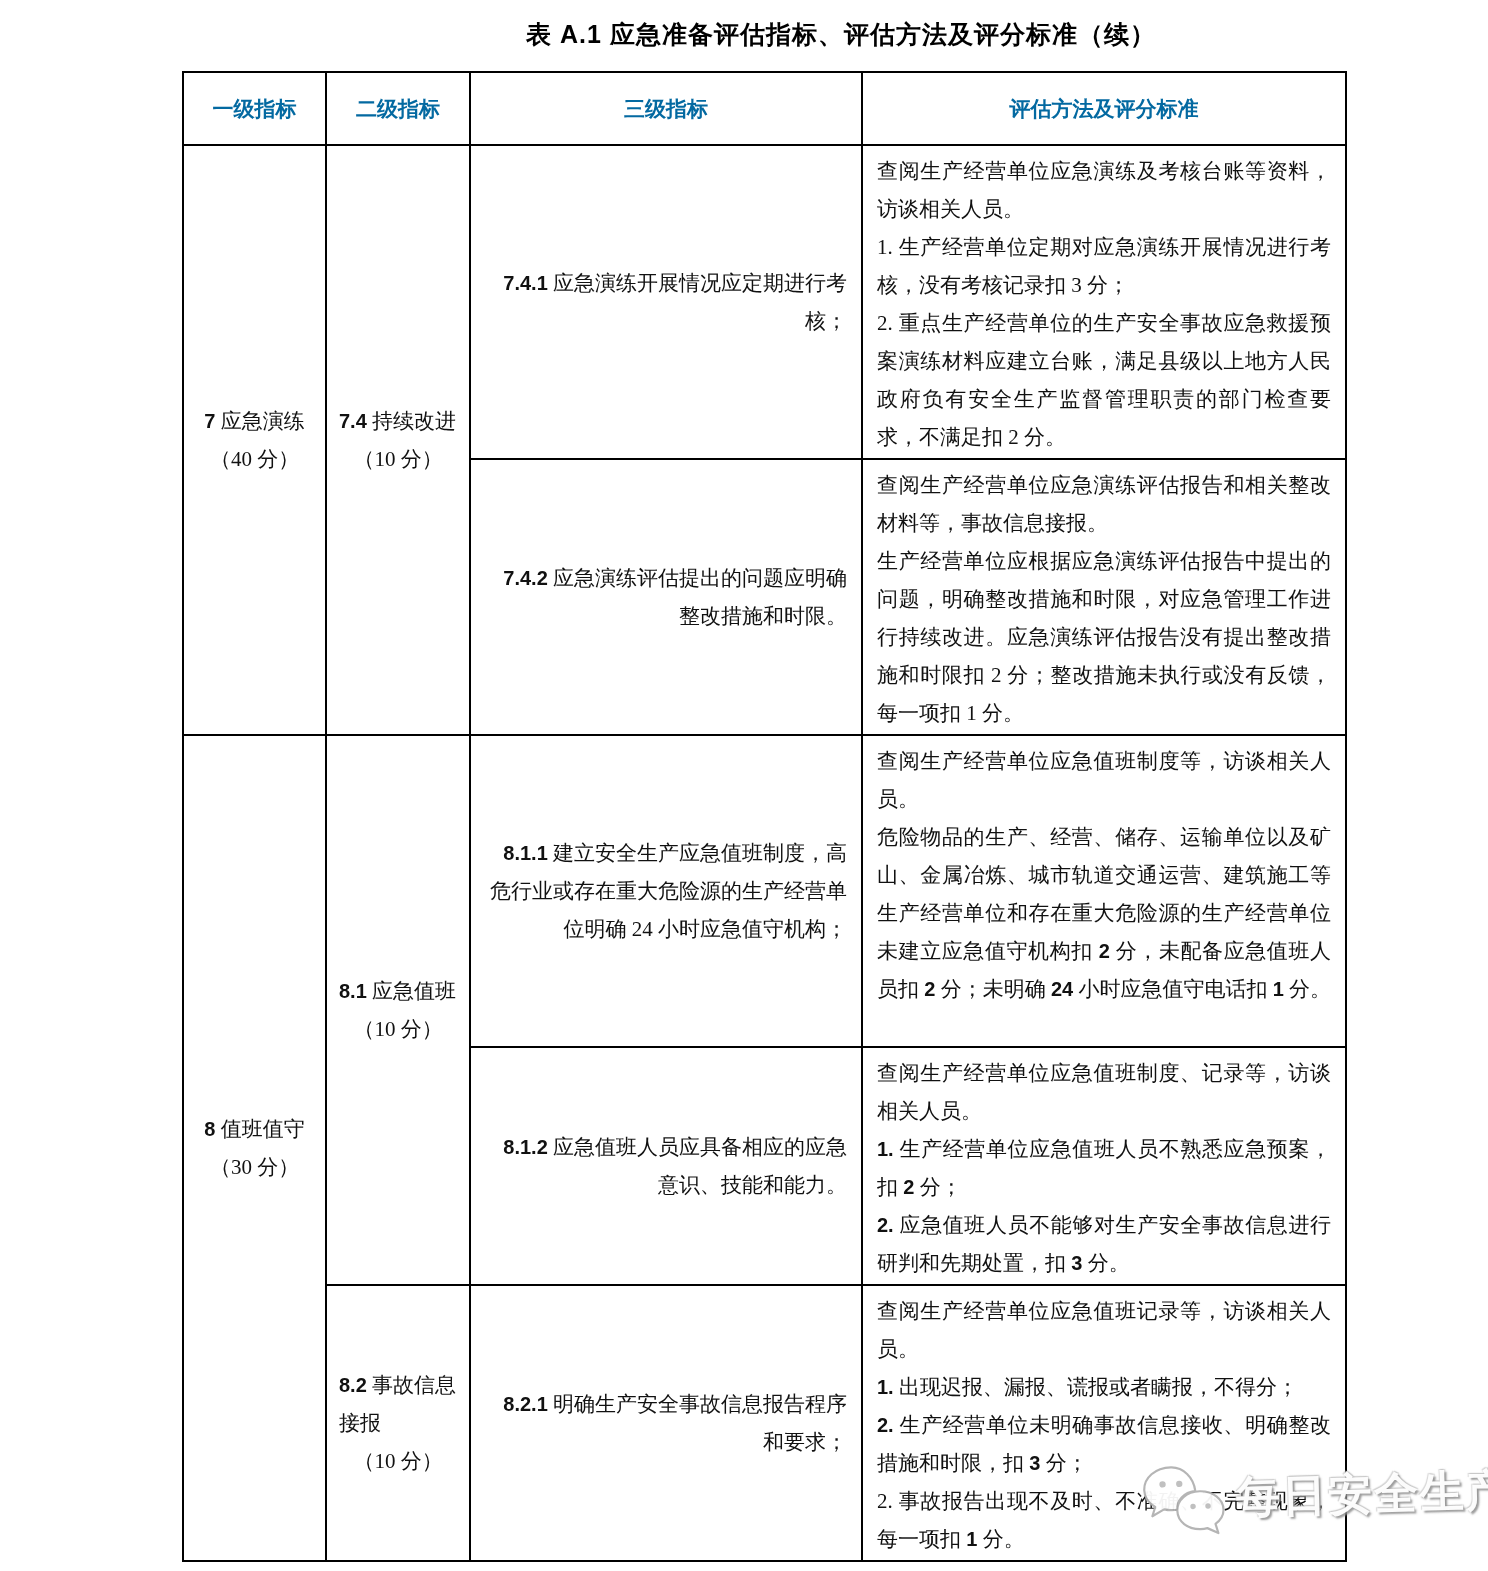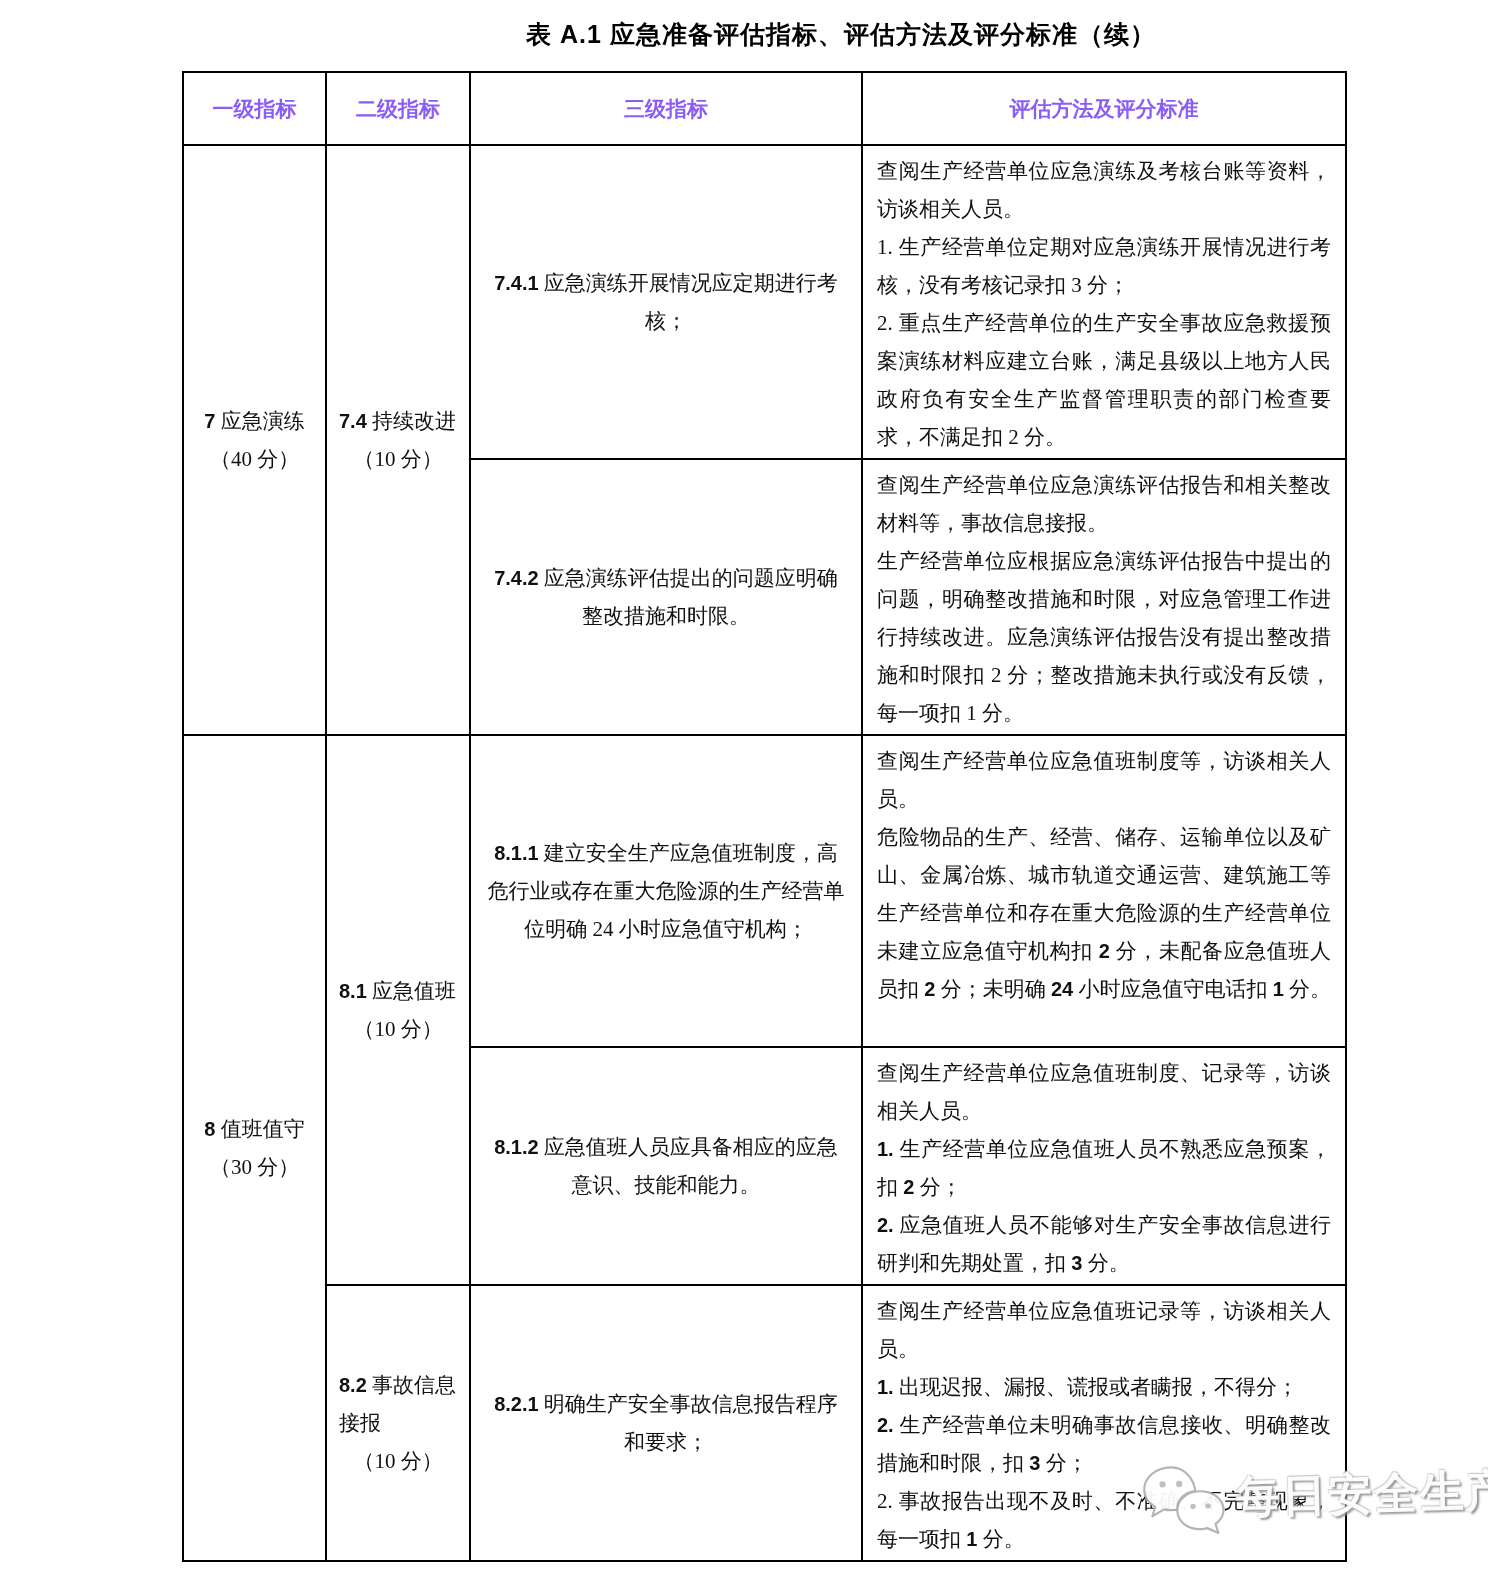--- a/index.html
+++ b/index.html
@@ -20,25 +20,25 @@
   }
   table.main td,table.main th{
     border:2px solid #000;
     font-size:21px;line-height:38px;
     box-sizing:border-box;
     overflow:hidden;
   }
   th{
     font-family:"Liberation Sans","DejaVu Sans",sans-serif;
     font-weight:700;font-size:22px;text-align:center;vertical-align:middle;
-    padding:4px 16px;color:#8b5cf6;
+    padding:4px 16px;color:#0369a1;
   }
   td.c1{width:143px;text-align:center;vertical-align:middle;padding:18px 4px;}
   td.c2{width:144px;text-align:left;vertical-align:middle;padding:2px 12px;margin-top:16px;}
-  td.c3{width:392px;text-align:center;vertical-align:middle;padding:12px 14px;}
+  td.c3{width:392px;text-align:right;vertical-align:middle;padding:12px 14px;}
   td.c4{width:484px;text-align:justify;vertical-align:top;padding:6px 14px 2px 14px;}
   .para{margin:0;}
   .ta-c{text-align:center;}
   .bold{
     font-weight:700;
     font-family:"Liberation Sans","DejaVu Sans",sans-serif;
     font-size:20px;
   }
   
   .watermark{

